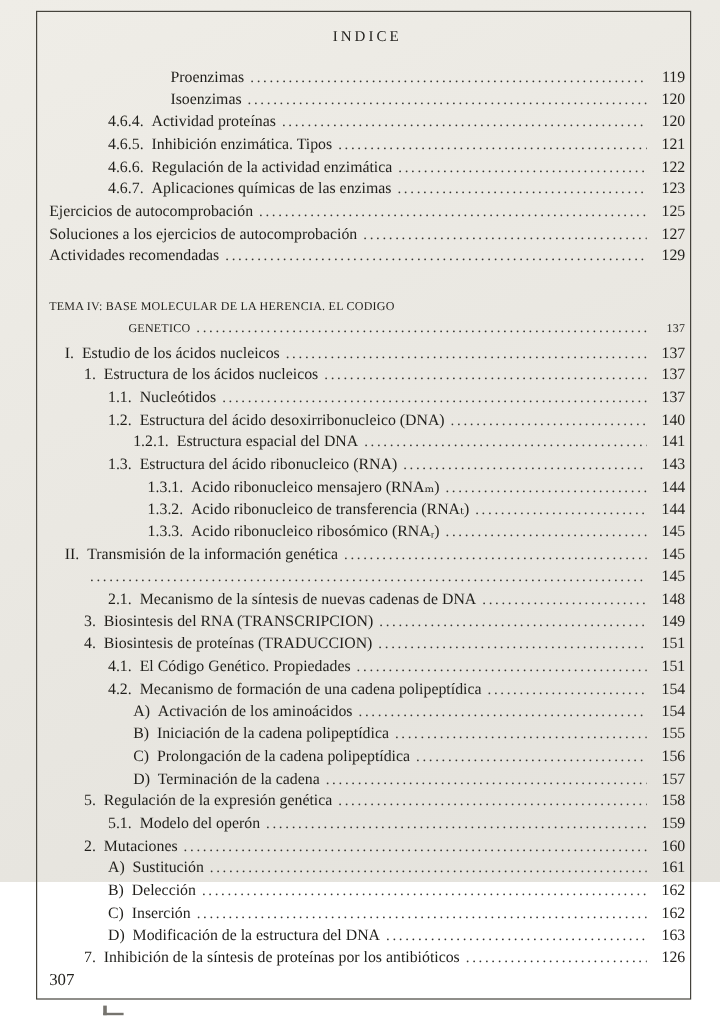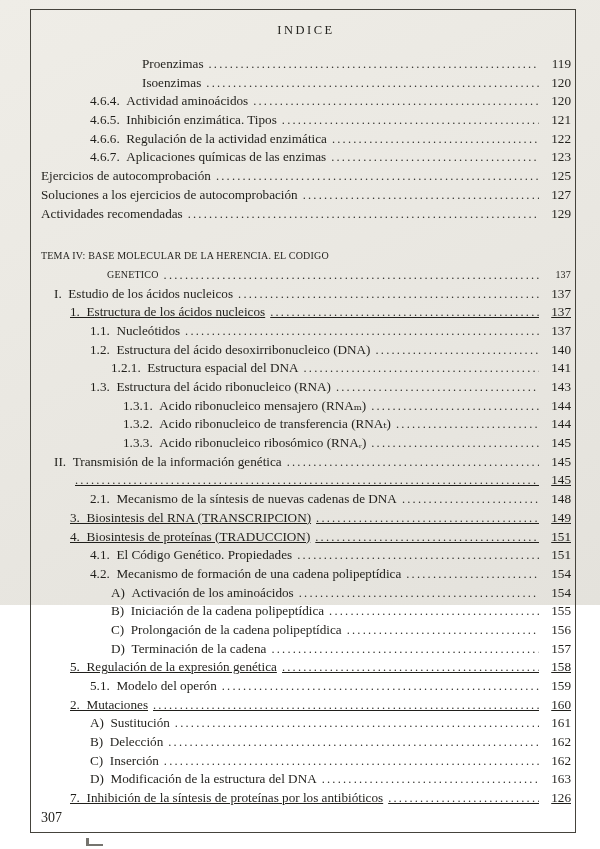--- a/index.html
+++ b/index.html
@@ -8,21 +8,21 @@
   }
   body {
     width: 600px;
     height: 849px;
     overflow: hidden;
     font-family: "Liberation Serif", "DejaVu Serif", serif;
   }
   .page {
     position: relative;
     width: 600px;
-    height: 605px;
+    height: 735px;
     background: linear-gradient(155deg, #efede7 0%, #e9e7e1 55%, #e4e2dc 100%);
     color: #201f1b;
   }
   .frame {
     position: absolute;
     left: 30px;
     top: 9px;
     width: 546px;
     height: 824px;
     border: 1.5px solid #45433c;
@@ -41,21 +41,21 @@
     letter-spacing: 2.5px;
     line-height: 16px;
     margin-bottom: 17px;
     color: #24231f;
   }
   .toc {
     width: 100%;
   }
   .row {
     display: flex;
-    align-items: flex-start;
+    align-items: flex-end;
     height: 18.7px;
     line-height: 18.7px;
     font-size: 13.2px;
     white-space: nowrap;
   }
   .row .label {
     flex: 0 0 auto;
     white-space: pre;
   }
   .row .leader {
@@ -83,21 +83,21 @@
     margin-top: 24px;
   }
   .row.no-leader .leader::after {
     content: "";
   }
   .row.no-leader .pagenum {
     visibility: hidden;
   }
   .indent-0 { padding-left: 0; }
   .indent-1 { padding-left: 13px; }
-  .indent-2 { padding-left: 29px; text-decoration: underline; }
+  .indent-2 { padding-left: 29px; }
   .indent-3 { padding-left: 49px; }
   .indent-4 { padding-left: 70px; }
   .indent-5 { padding-left: 82px; }
   .indent-6 { padding-left: 101px; }
   .indent-7 { padding-left: 66px; }
   .folio {
     position: absolute;
     left: 41px;
     top: 810px;
     width: 530px;
@@ -129,21 +129,21 @@
     <span class="label">Proenzimas</span>
     <span class="leader"></span>
     <span class="pagenum">119</span>
   </div>
         <div class="row indent-6">
     <span class="label">Isoenzimas</span>
     <span class="leader"></span>
     <span class="pagenum">120</span>
   </div>
         <div class="row indent-3">
-    <span class="label">4.6.4. Actividad aminoácidos</span>
+    <span class="label">4.6.4. Actividad proteínas</span>
     <span class="leader"></span>
     <span class="pagenum">120</span>
   </div>
         <div class="row indent-3">
     <span class="label">4.6.5. Inhibición enzimática. Tipos</span>
     <span class="leader"></span>
     <span class="pagenum">121</span>
   </div>
         <div class="row indent-3">
     <span class="label">4.6.6. Regulación de la actividad enzimática</span>

